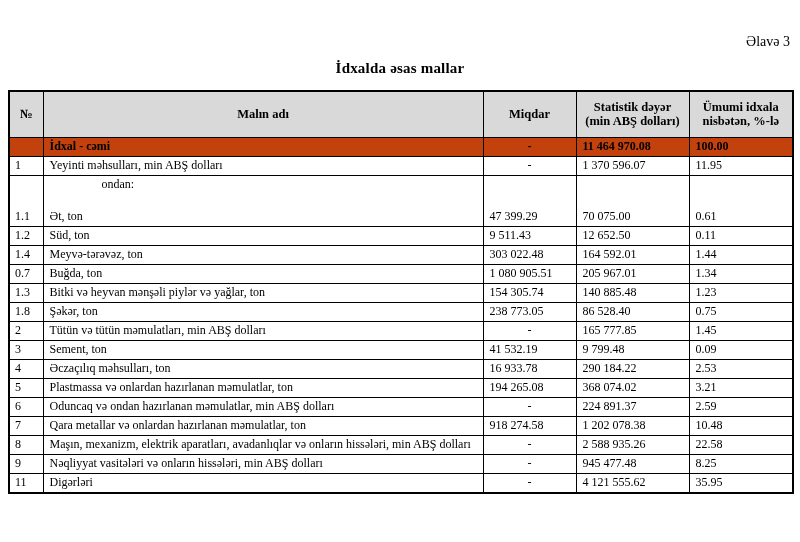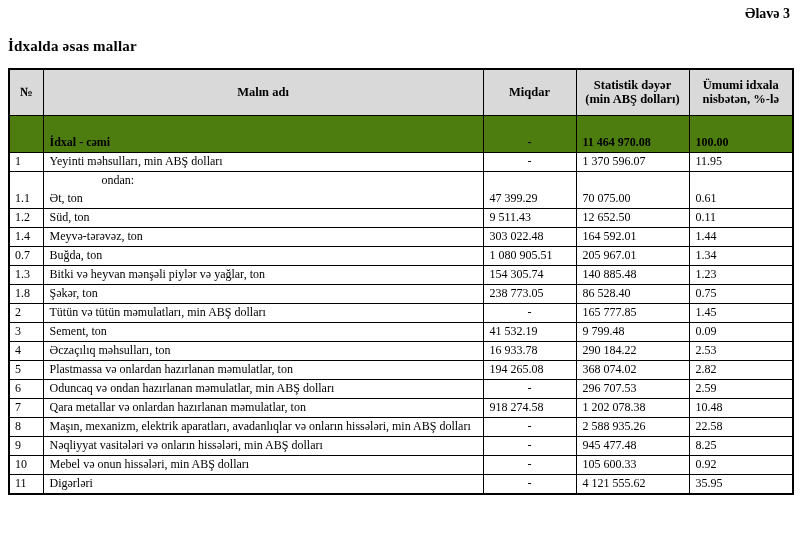--- a/index.html
+++ b/index.html
@@ -7,28 +7,30 @@
     margin: 0;
     padding: 0;
     background: #ffffff;
     width: 800px;
     font-family: "Liberation Serif", serif;
     color: #000;
   }
   .page { width: 800px; height: 542px; padding: 6px 8px 8px 8px; }
   .annex {
     text-align: right;
-    font-weight: bold;
+    font-weight: normal;
     font-size: 14px;
     padding-right: 2px;
+    margin-top: 28px;
   }
   .title {
+    text-align: center;
     font-weight: bold;
     font-size: 15px;
-    margin: 16px 0 13px 0;
+    margin: 10px 0 13px 0;
     letter-spacing: 0.2px;
   }
   table {
     border-collapse: collapse;
     width: 784px;
     table-layout: fixed;
     border: 2px solid #000;
   }
   th, td { border: 1px solid #000; }
   th {
@@ -48,24 +50,24 @@
     height: 19px;
     overflow: hidden;
     white-space: nowrap;
     line-height: 1.25;
   }
   td.c-no   { padding-left: 5px; text-align: left; }
   td.num    { text-align: left; }
   td.center { text-align: center; }
   tr.total-row td {
     font-weight: bold;
-    background: #4d7c0f;
-    height: 37px;
-  }
-  .pre-label { padding-left: 52px; margin-bottom: 3px; }
+    background: #c2410c;
+    height: 19px;
+  }
+  .pre-label { padding-left: 52px; margin-bottom: 17px; }
   .col-no  { width: 34px; }
   .col-name{ width: 440px; }
   .col-qty { width: 93px; }
   .col-val { width: 113px; }
   .col-pct { width: 104px; }
 </style>
 </head>
 <body>
 
 <div class="page">
@@ -190,29 +192,29 @@
           <td class="num">290 184.22</td>
           <td class="num">2.53</td>
         </tr>
         <tr>
           <td class="c-no">5</td>
           <td class="">
             <div>Plastmassa və onlardan hazırlanan məmulatlar, ton</div>
           </td>
           <td class="num">194 265.08</td>
           <td class="num">368 074.02</td>
-          <td class="num">2.82</td>
+          <td class="num">3.21</td>
         </tr>
         <tr>
           <td class="c-no">6</td>
           <td class="">
             <div>Oduncaq və ondan hazırlanan məmulatlar, min ABŞ dolları</div>
           </td>
           <td class="center">-</td>
-          <td class="num">296 707.53</td>
+          <td class="num">224 891.37</td>
           <td class="num">2.59</td>
         </tr>
         <tr>
           <td class="c-no">7</td>
           <td class="">
             <div>Qara metallar və onlardan hazırlanan məmulatlar, ton</div>
           </td>
           <td class="num">918 274.58</td>
           <td class="num">1 202 078.38</td>
           <td class="num">10.48</td>
@@ -227,29 +229,20 @@
           <td class="num">22.58</td>
         </tr>
         <tr>
           <td class="c-no">9</td>
           <td class="">
             <div>Nəqliyyat vasitələri və onların hissələri, min ABŞ dolları</div>
           </td>
           <td class="center">-</td>
           <td class="num">945 477.48</td>
           <td class="num">8.25</td>
-        </tr>
-        <tr>
-          <td class="c-no">10</td>
-          <td class="">
-            <div>Mebel və onun hissələri, min ABŞ dolları</div>
-          </td>
-          <td class="center">-</td>
-          <td class="num">105 600.33</td>
-          <td class="num">0.92</td>
         </tr>
         <tr>
           <td class="c-no">11</td>
           <td class="">
             <div>Digərləri</div>
           </td>
           <td class="center">-</td>
           <td class="num">4 121 555.62</td>
           <td class="num">35.95</td>
         </tr>

